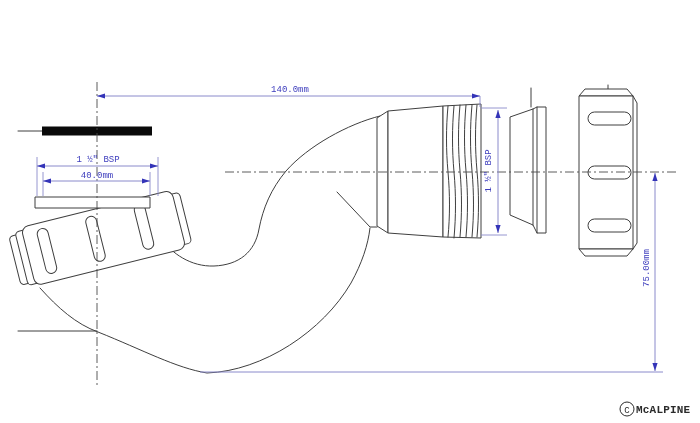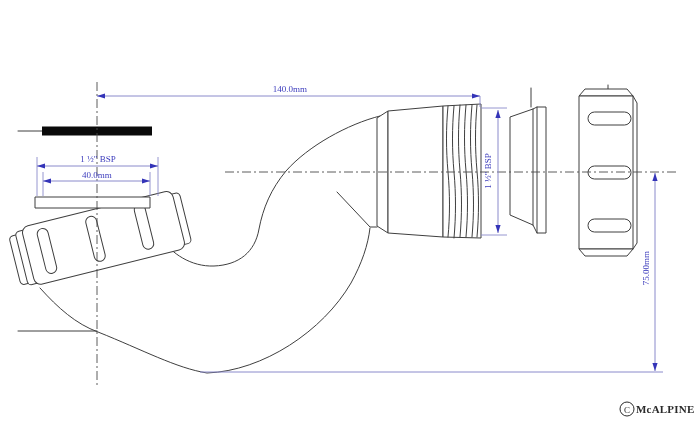--- a/index.html
+++ b/index.html
@@ -1,17 +1,17 @@
 <!DOCTYPE html>
 <html><head>
 <meta charset="utf-8">
 <style>
   html,body{margin:0;padding:0;background:#ffffff;}
   .stage{position:relative;width:700px;height:423px;background:#ffffff;overflow:hidden;
-         font-family:Liberation Serif, serif;}
+         font-family:Liberation Mono, monospace;}
   svg{display:block;}
   .outline{fill:none;stroke:#3f3f3f;stroke-width:1;stroke-linejoin:round;stroke-linecap:round;}
   .whitefill{fill:#ffffff;stroke:#3f3f3f;stroke-width:1;stroke-linejoin:round;}
   .centerline{fill:none;stroke:#4a4a4a;stroke-width:0.9;stroke-dasharray:9 3 2 3;}
   .dimline{fill:none;stroke:#8a8acb;stroke-width:1;}
   .extline{fill:none;stroke:#8a8acb;stroke-width:0.9;}
   .dimarrow{fill:#3434b8;stroke:none;}
   .dimtext{font-size:9px;fill:#3d3dbd;}
   .brandtext{font-size:11px;fill:#2b2b2b;font-weight:600;letter-spacing:0.2px;}
   .copyc{font-size:9px;fill:#2b2b2b;}

